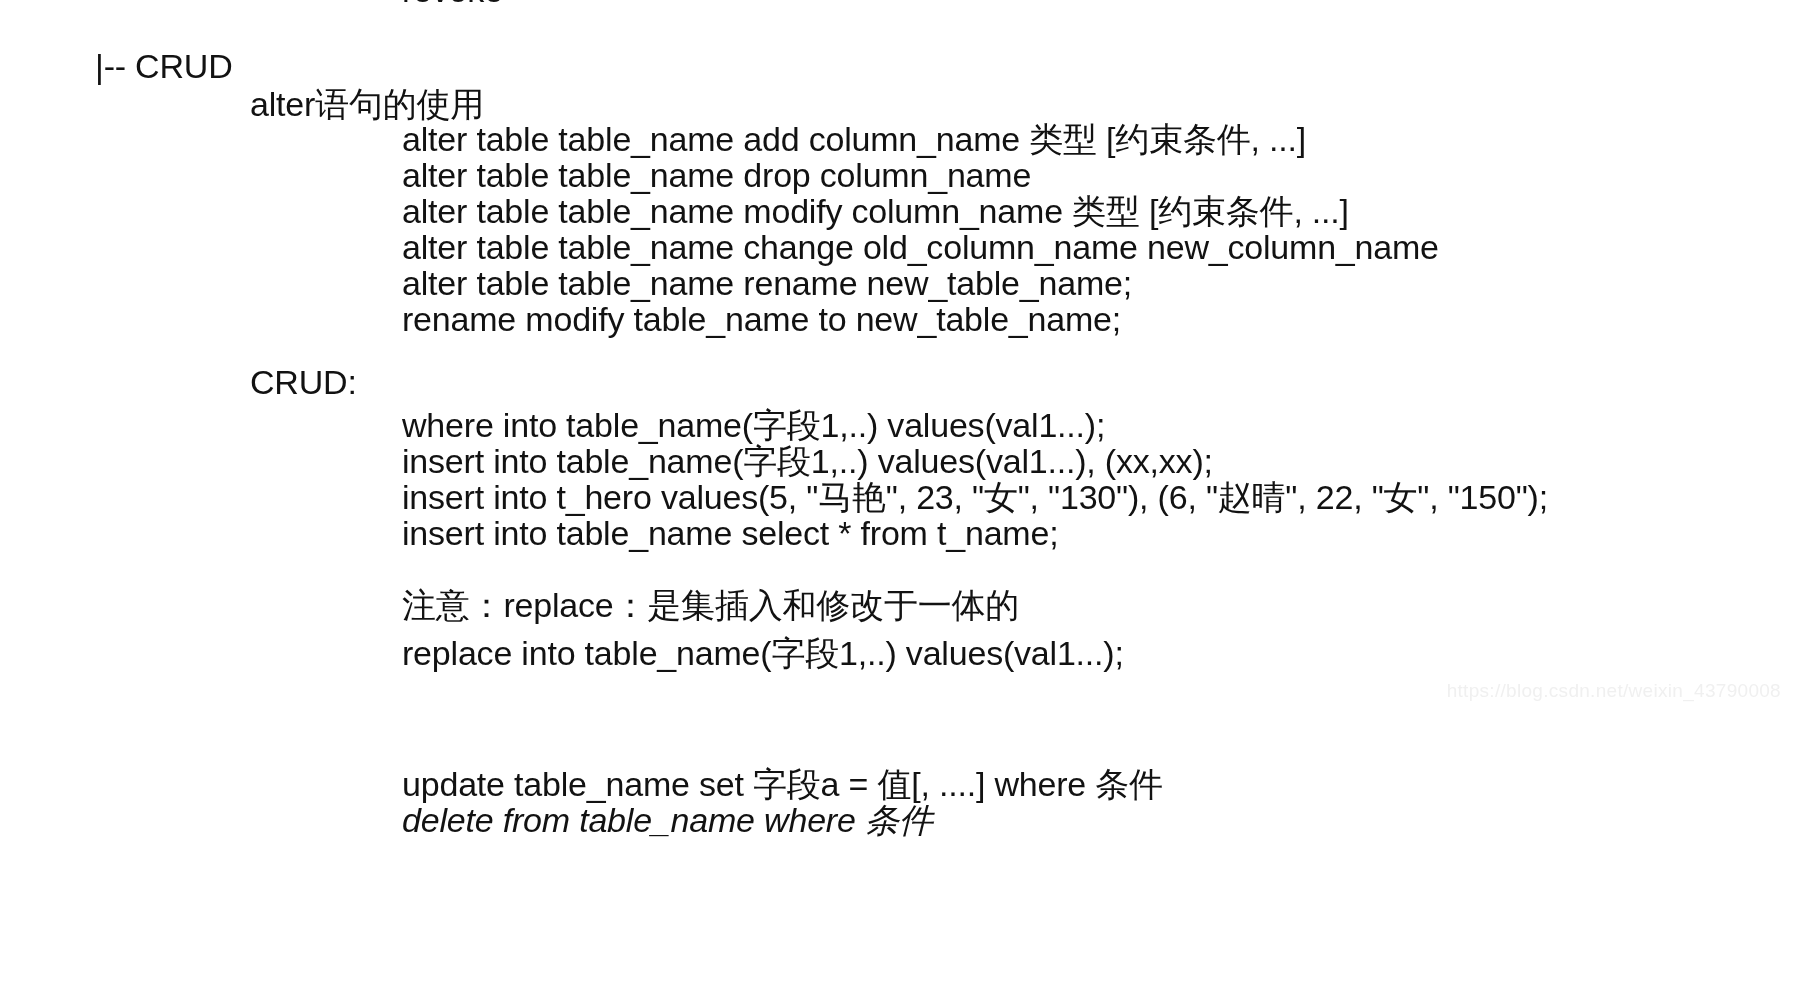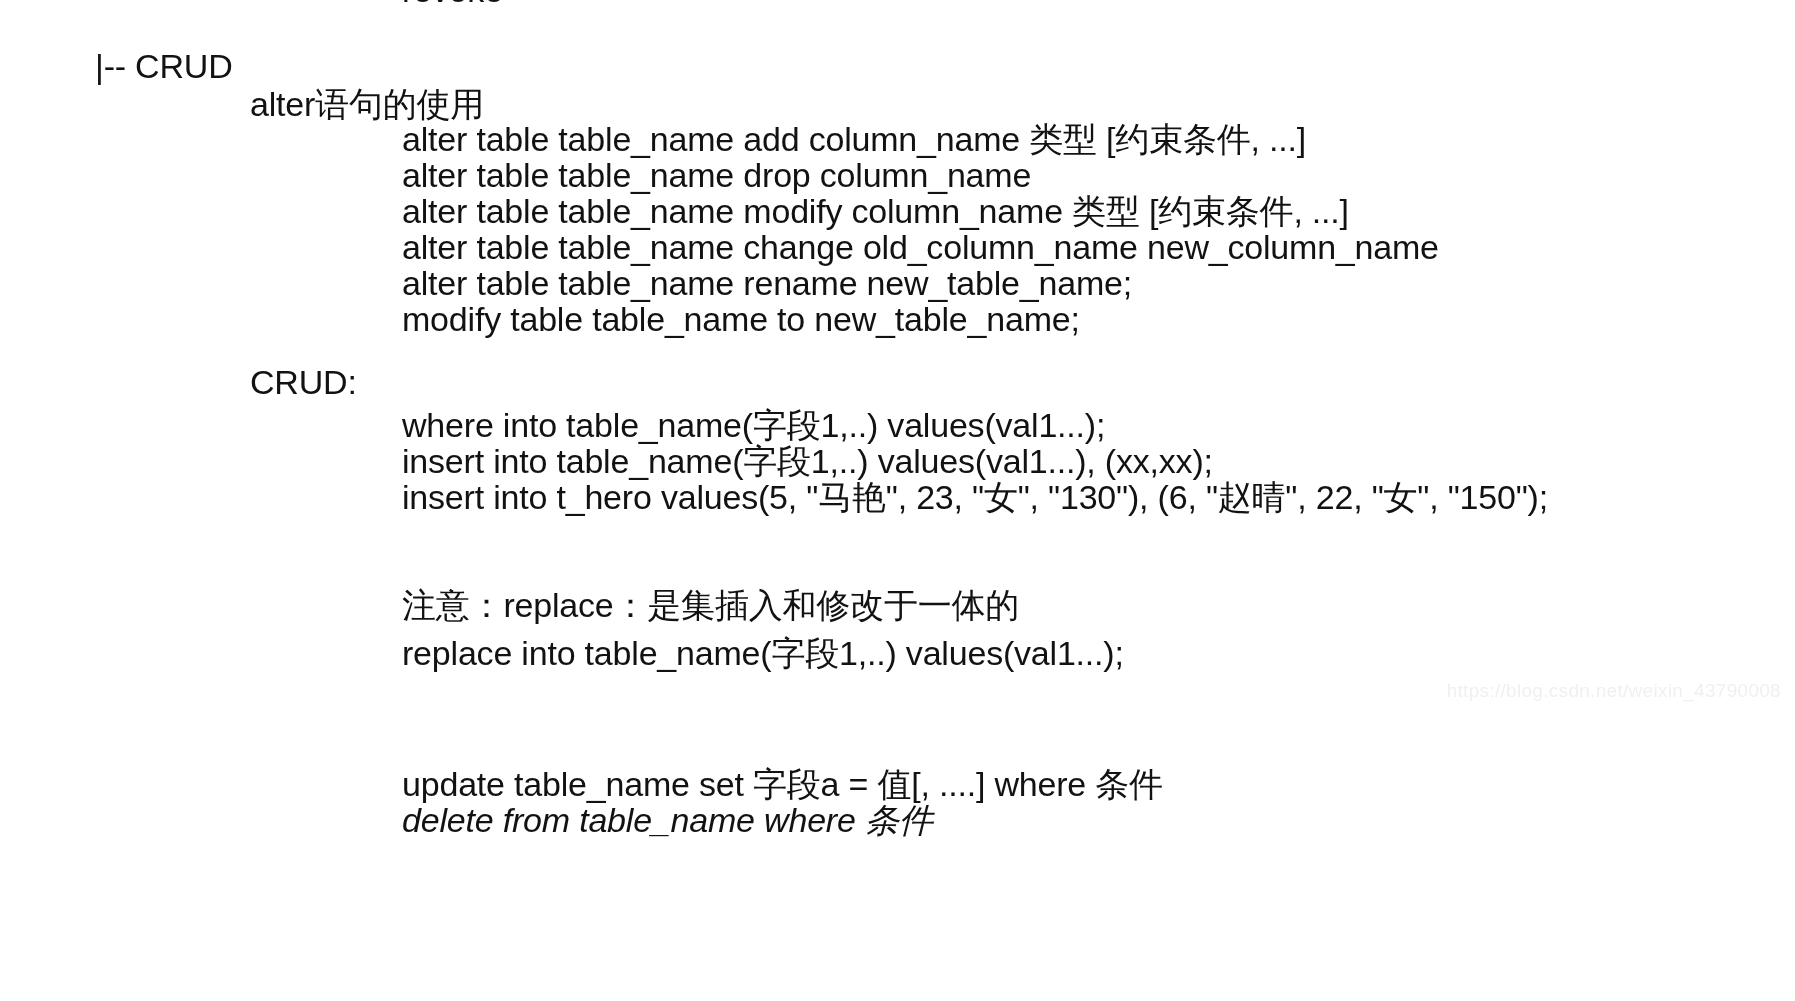--- a/index.html
+++ b/index.html
@@ -83,30 +83,31 @@
   <div class="line lvl2" style="top:119px;">alter table table_name add column_name 类型 [约束条件, ...]</div>
 
   <div class="line lvl2" style="top:155px;">alter table table_name drop column_name</div>
 
   <div class="line lvl2" style="top:191px;">alter table table_name modify column_name 类型 [约束条件, ...]</div>
 
   <div class="line lvl2" style="top:227px;">alter table table_name change old_column_name new_column_name</div>
 
   <div class="line lvl2" style="top:263px;">alter table table_name rename new_table_name;</div>
 
-  <div class="line lvl2" style="top:299px;">modify table table_name to new_table_name;</div>
+  <div class="line lvl2" style="top:299px;">rename modify table_name to new_table_name;</div>
 
   <div class="line lvl1" style="top:362px;">CRUD:</div>
 
   <div class="line lvl2" style="top:405px;">where into table_name(字段1,..) values(val1...);</div>
 
   <div class="line lvl2" style="top:441px;">insert into table_name(字段1,..) values(val1...), (xx,xx);</div>
 
   <div class="line lvl2" style="top:477px;">insert into t_hero values(5, "马艳", 23, "女", "130"), (6, "赵晴", 22, "女", "150");</div>
 
+  <div class="line lvl2" style="top:513px;">insert into table_name select * from t_name;</div>
 
   <div class="line lvl2" style="top:585px;">注意：replace：是集插入和修改于一体的</div>
 
   <div class="line lvl2" style="top:621px;margin-top:12px;">replace into table_name(字段1,..) values(val1...);</div>
 
   <div class="line lvl2" style="top:764px;text-align:right;">update table_name set 字段a = 值[, ....] where 条件</div>
 
   <div class="line lvl2" style="top:800px;font-style:italic;">delete from table_name where 条件</div>
 
 

